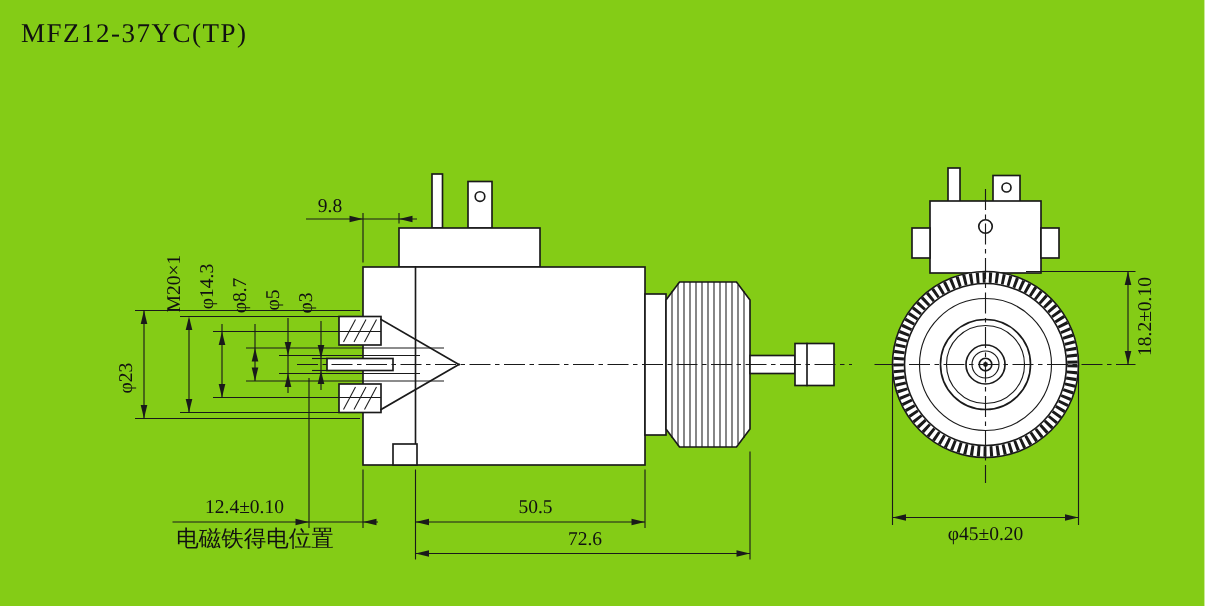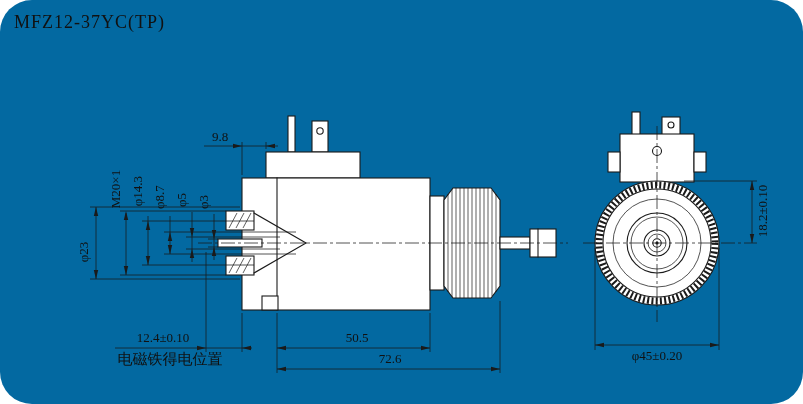--- a/index.html
+++ b/index.html
@@ -1,17 +1,17 @@
 <!DOCTYPE html>
 <html><head>
 <meta charset="utf-8">
 <style>
   html,body { margin:0; padding:0; background:#ffffff; }
-  .canvas { position:relative; width:803px; height:404px; background:#0369a1; overflow:hidden;
-            font-family:"Liberation Serif", serif;border-radius:32px; }
+  .canvas { position:relative; width:803px; height:404px; background:#84cc16; overflow:hidden;
+            font-family:"Liberation Serif", serif; }
   svg { display:block; }
   .ln  { stroke:#1a1a1a; stroke-width:1.1; fill:none; stroke-linecap:square; }
   .fw  { stroke:#1a1a1a; stroke-width:1.1; fill:#ffffff; }
   .tn  { stroke:#1a1a1a; stroke-width:0.75; fill:none; }
   .cl  { stroke:#1a1a1a; stroke-width:0.75; fill:none; stroke-dasharray:14 3 3 3; }
   .ar  { fill:#1a1a1a; stroke:none; }
   .kr  { stroke:#1a1a1a; stroke-width:7; fill:none; stroke-dasharray:2 2.3; }
   .knl line { stroke:#1a1a1a; stroke-width:0.7; }
   .thr line { stroke:#1a1a1a; stroke-width:0.7; }
   text.dt  { font:13px "Liberation Serif", serif; fill:#111111; }

